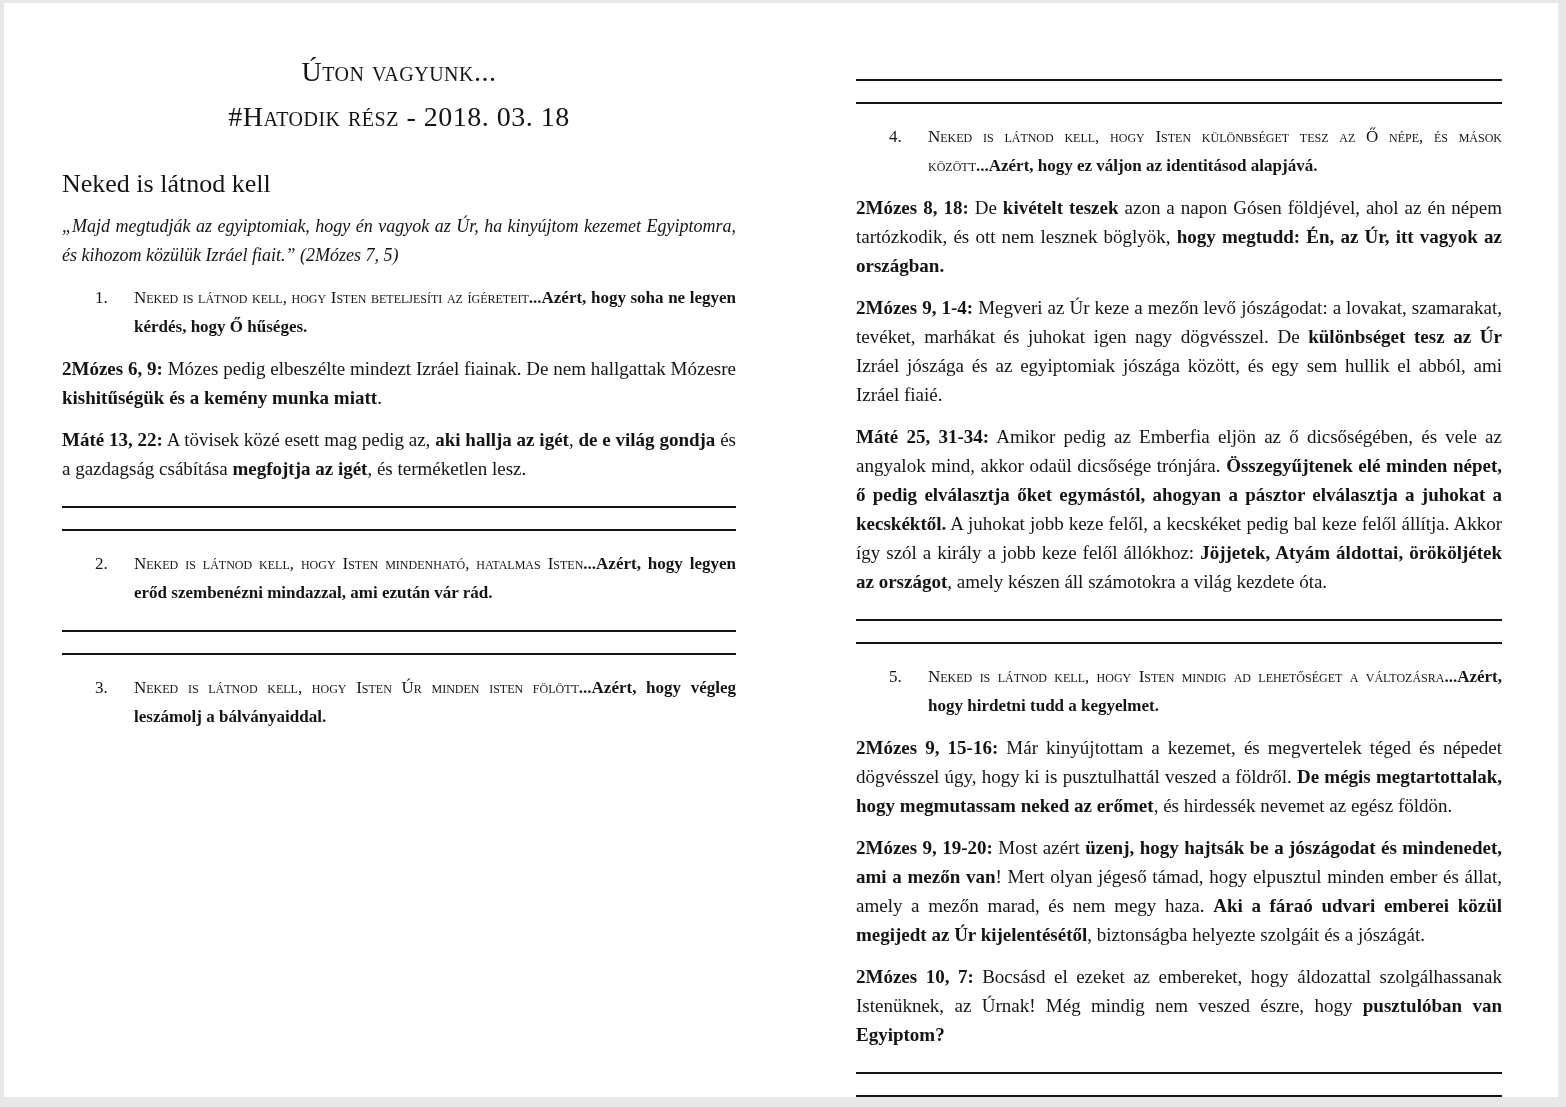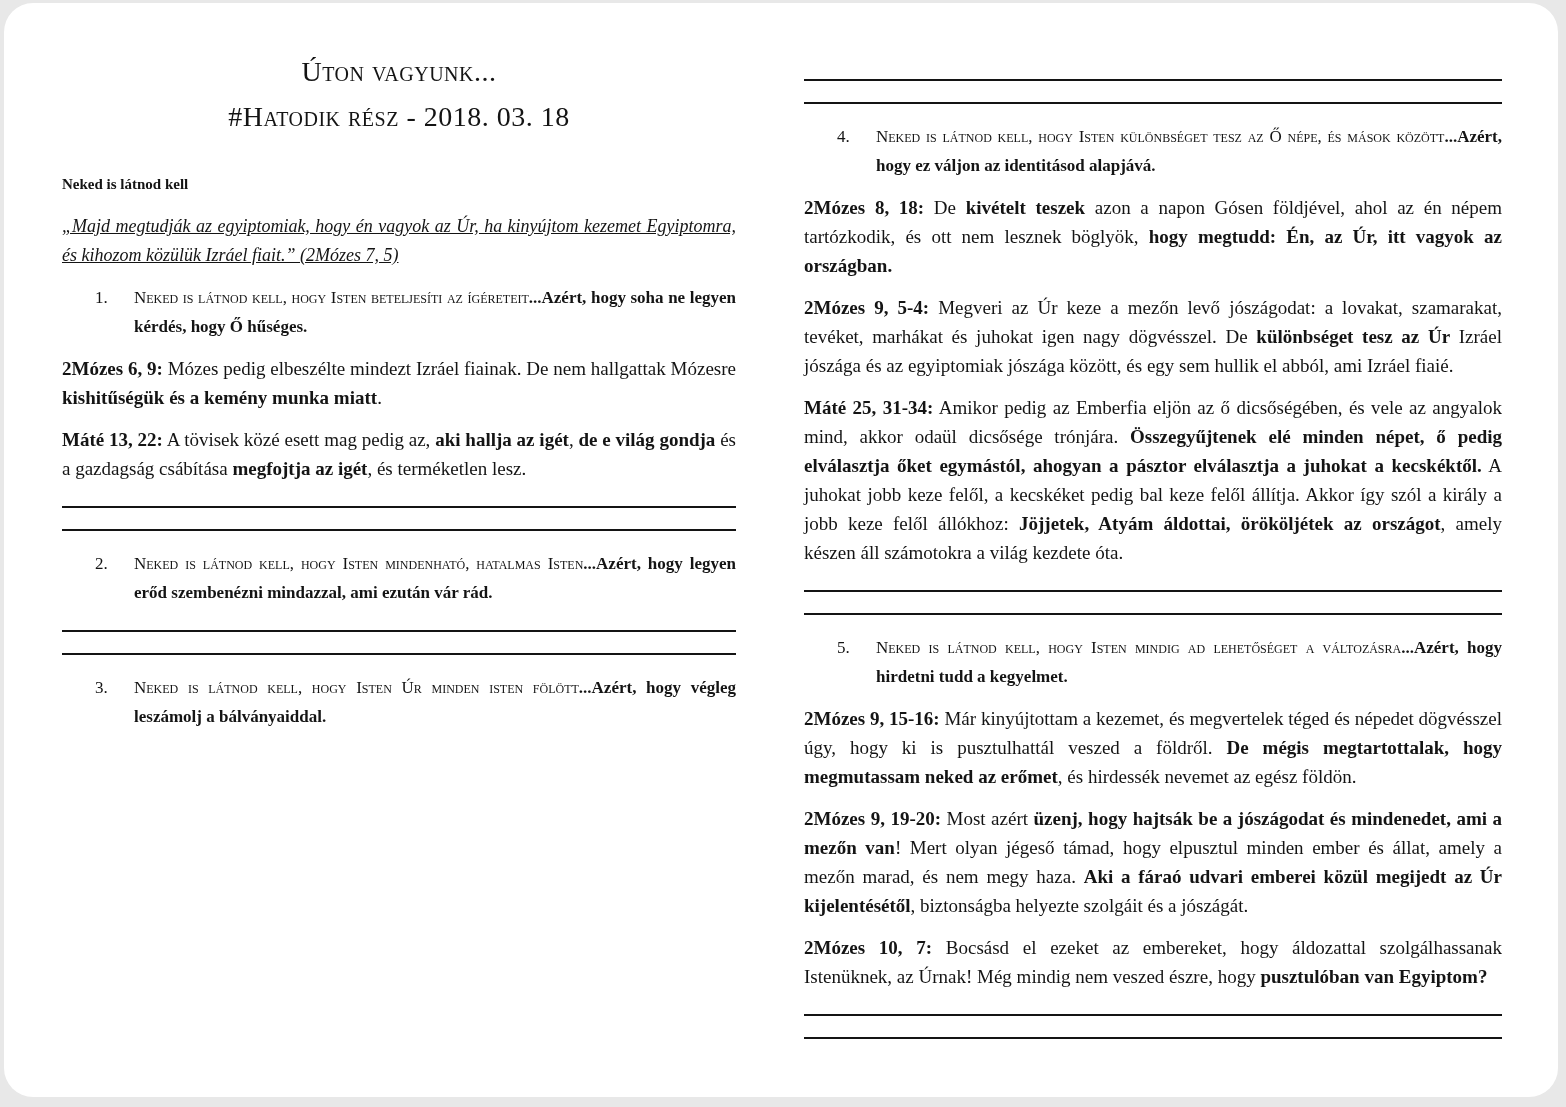--- a/index.html
+++ b/index.html
@@ -11,47 +11,45 @@
   html,body{margin:0;padding:0;}
   body{
     width:1566px;height:1107px;overflow:hidden;position:relative;
     background:var(--frame);
     color:var(--ink);
     font-family:"Liberation Serif","DejaVu Serif",serif;
   }
   .page{
     position:absolute;left:4px;top:3px;right:8px;bottom:10px;
     background:var(--page);
-    display:flex;gap:68px;
+    display:flex;gap:120px;
     padding:46px 56px 16px 58px;
-    border-radius:29px;
   }
   .col{min-width:0;}
   .col-left{flex:0 0 674px;}
   .col-right{flex:1 1 auto;}
 
   .doc-title{
     text-align:center;
     font-variant:small-caps;
     font-size:28px;line-height:45px;letter-spacing:.5px;
     margin:0 0 32px 0;
   }
   .heading{
-    font-weight:bold;font-size:15px;line-height:26px;
+    font-weight:normal;font-size:26px;line-height:26px;
     margin:0 0 15px 0;
   }
   .para{
     margin:0 0 13px 0;
     font-size:19px;line-height:29px;
     text-align:justify;
   }
   .quote{
     font-style:italic;
     font-size:18px;
-    text-decoration:underline;
   }
   .item{
     position:relative;
     padding-left:72px;
     margin:0 0 13px 0;
     font-size:17px;line-height:29px;
     text-align:justify;
   }
   .item .num{
     position:absolute;left:33px;top:0;
@@ -96,21 +94,21 @@
       </div>
       <div class="item"><span class="num">3.</span><span class="sc">Neked is látnod kell, hogy Isten Úr minden isten fölött</span><span class="b">...Azért, hogy végleg leszámolj a bálványaiddal.</span></div>
     </div>
   <div class="col col-right">
       <div class="rules">
         <div class="rule"></div>
         <div class="rule"></div>
       </div>
       <div class="item"><span class="num">4.</span><span class="sc">Neked is látnod kell, hogy Isten különbséget tesz az Ő népe, és mások között</span><span class="b">...Azért, hogy ez váljon az identitásod alapjává.</span></div>
       <p class="para"><span class="b ">2Mózes 8, 18:</span><span> De </span><span class="b ">kivételt teszek</span><span> azon a napon Gósen földjével, ahol az én népem tartózkodik, és ott nem lesznek böglyök, </span><span class="b ">hogy megtudd: Én, az Úr, itt vagyok az országban.</span></p>
-      <p class="para"><span class="b ">2Mózes 9, 5-4:</span><span> Megveri az Úr keze a mezőn levő jószágodat: a lovakat, szamarakat, tevéket, marhákat és juhokat igen nagy dögvésszel. De </span><span class="b ">különbséget tesz az Úr</span><span> Izráel jószága és az egyiptomiak jószága között, és egy sem hullik el abból, ami Izráel fiaié.</span></p>
+      <p class="para"><span class="b ">2Mózes 9, 1-4:</span><span> Megveri az Úr keze a mezőn levő jószágodat: a lovakat, szamarakat, tevéket, marhákat és juhokat igen nagy dögvésszel. De </span><span class="b ">különbséget tesz az Úr</span><span> Izráel jószága és az egyiptomiak jószága között, és egy sem hullik el abból, ami Izráel fiaié.</span></p>
       <p class="para"><span class="b ">Máté 25, 31-34:</span><span> Amikor pedig az Emberfia eljön az ő dicsőségében, és vele az angyalok mind, akkor odaül dicsősége trónjára. </span><span class="b ">Összegyűjtenek elé minden népet, ő pedig elválasztja őket egymástól, ahogyan a pásztor elválasztja a juhokat a kecskéktől.</span><span> A juhokat jobb keze felől, a kecskéket pedig bal keze felől állítja. Akkor így szól a király a jobb keze felől állókhoz: </span><span class="b ">Jöjjetek, Atyám áldottai, örököljétek az országot</span><span>, amely készen áll számotokra a világ kezdete óta.</span></p>
       <div class="rules">
         <div class="rule"></div>
         <div class="rule"></div>
       </div>
       <div class="item"><span class="num">5.</span><span class="sc">Neked is látnod kell, hogy Isten mindig ad lehetőséget a változásra</span><span class="b">...Azért, hogy hirdetni tudd a kegyelmet.</span></div>
       <p class="para"><span class="b ">2Mózes 9, 15-16:</span><span> Már kinyújtottam a kezemet, és megvertelek téged és népedet dögvésszel úgy, hogy ki is pusztulhattál veszed a földről. </span><span class="b ">De mégis megtartottalak, hogy megmutassam neked az erőmet</span><span>, és hirdessék nevemet az egész földön.</span></p>
       <p class="para"><span class="b ">2Mózes 9, 19-20:</span><span> Most azért </span><span class="b ">üzenj, hogy hajtsák be a jószágodat és mindenedet, ami a mezőn van</span><span>! Mert olyan jégeső támad, hogy elpusztul minden ember és állat, amely a mezőn marad, és nem megy haza. </span><span class="b ">Aki a fáraó udvari emberei közül megijedt az Úr kijelentésétől</span><span>, biztonságba helyezte szolgáit és a jószágát.</span></p>
       <p class="para"><span class="b ">2Mózes 10, 7:</span><span> Bocsásd el ezeket az embereket, hogy áldozattal szolgálhassanak Istenüknek, az Úrnak! Még mindig nem veszed észre, hogy </span><span class="b ">pusztulóban van Egyiptom?</span></p>
       <div class="rules">

